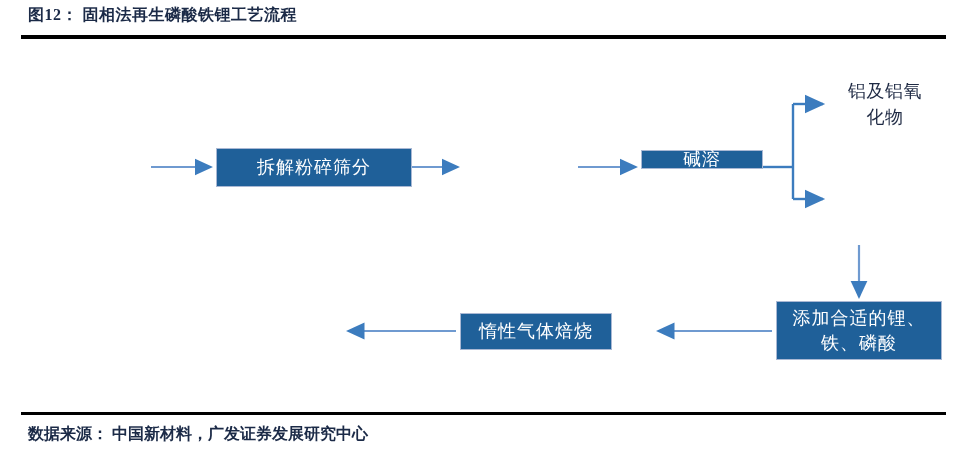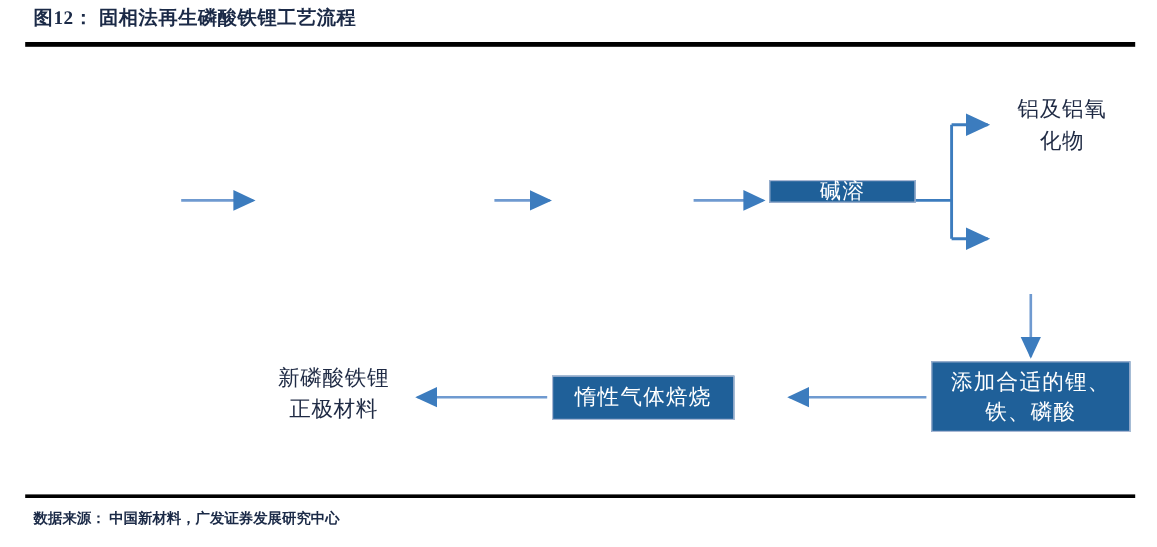--- a/index.html
+++ b/index.html
@@ -42,21 +42,21 @@
     left: 21px;
     top: 412px;
     width: 925px;
     height: 3px;
     background: #000000;
   }
   #source-note {
     position: absolute;
     left: 28px;
     top: 424px;
-    font-size: 12px;
+    font-size: 16px;
     font-weight: bold;
     color: #1b2a47;
     white-space: nowrap;
   }
 
   
   #diagram {
     position: absolute;
     left: 0;
     top: 42px;
@@ -135,32 +135,31 @@
     <line x1="793" y1="157" x2="823" y2="157" stroke="#3C7CBE" stroke-width="2.4" marker-end="url(#ah-r)"></line>
 
     <line x1="859" y1="203" x2="859" y2="255" stroke="#6F9AD0" stroke-width="2.2" marker-end="url(#ah-d)"></line>
 
     <line x1="772" y1="289" x2="658" y2="289" stroke="#6F9AD0" stroke-width="2.2" marker-end="url(#ah-l)"></line>
 
     <line x1="456" y1="289" x2="348" y2="289" stroke="#6F9AD0" stroke-width="2.2" marker-end="url(#ah-l)"></line>
   </svg>
 
 
+  <div class="proc-box" style="left:216px; top:106px; width:196px; height:39px;">拆解粉碎筛分</div>
 
 
   <div class="proc-box" style="left:641px; top:108px; width:122px; height:19px;">碱溶</div>
 
   <div class="text-node" style="left:827px; top:36px; width:116px;">铝及铝氧
 化物</div>
 
 
   <div class="proc-box" style="left:776px; top:259px; width:166px; height:59px;">添加合适的锂、
 铁、磷酸</div>
 
   <div class="proc-box" style="left:460px; top:271px; width:152px; height:37px;">惰性气体焙烧</div>
 
-  <div class="text-node" style="left:212px; top:260px; width:132px;">新磷酸铁锂
-正极材料</div>
 
 </div>
 
 <div id="footer-rule"></div>
 <div id="source-note">数据来源： 中国新材料，广发证券发展研究中心</div>
 
 </body></html>

